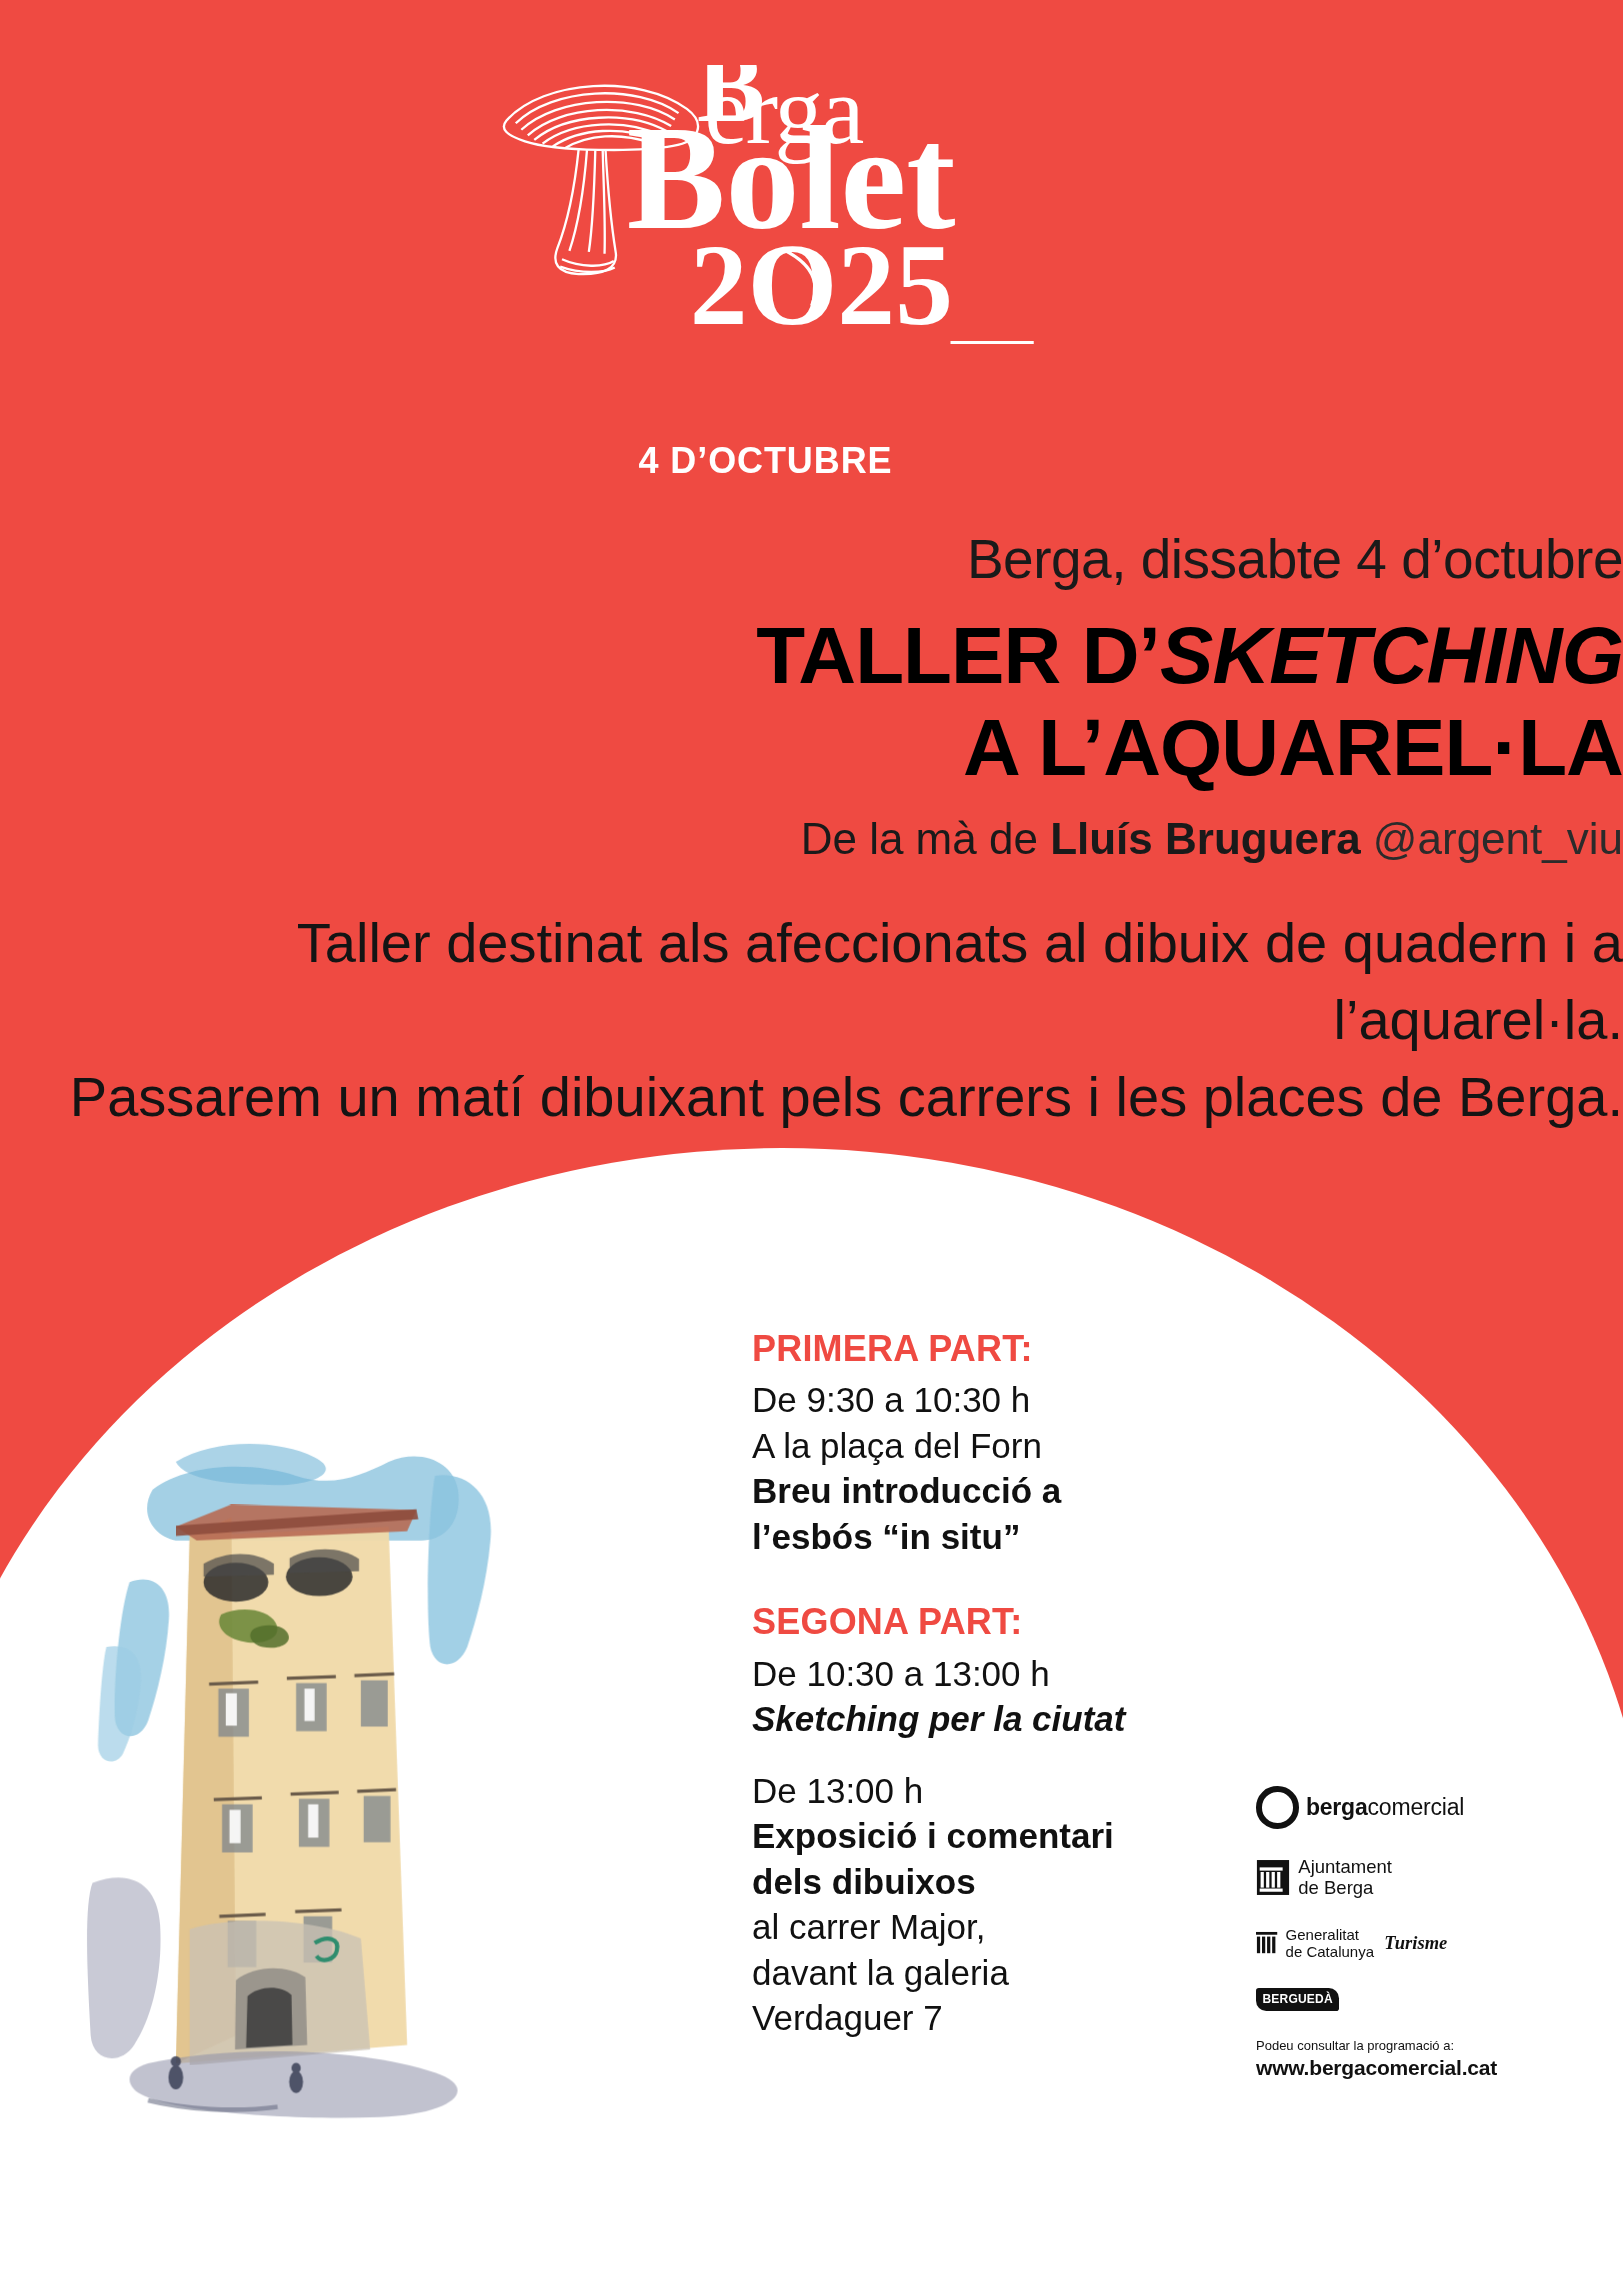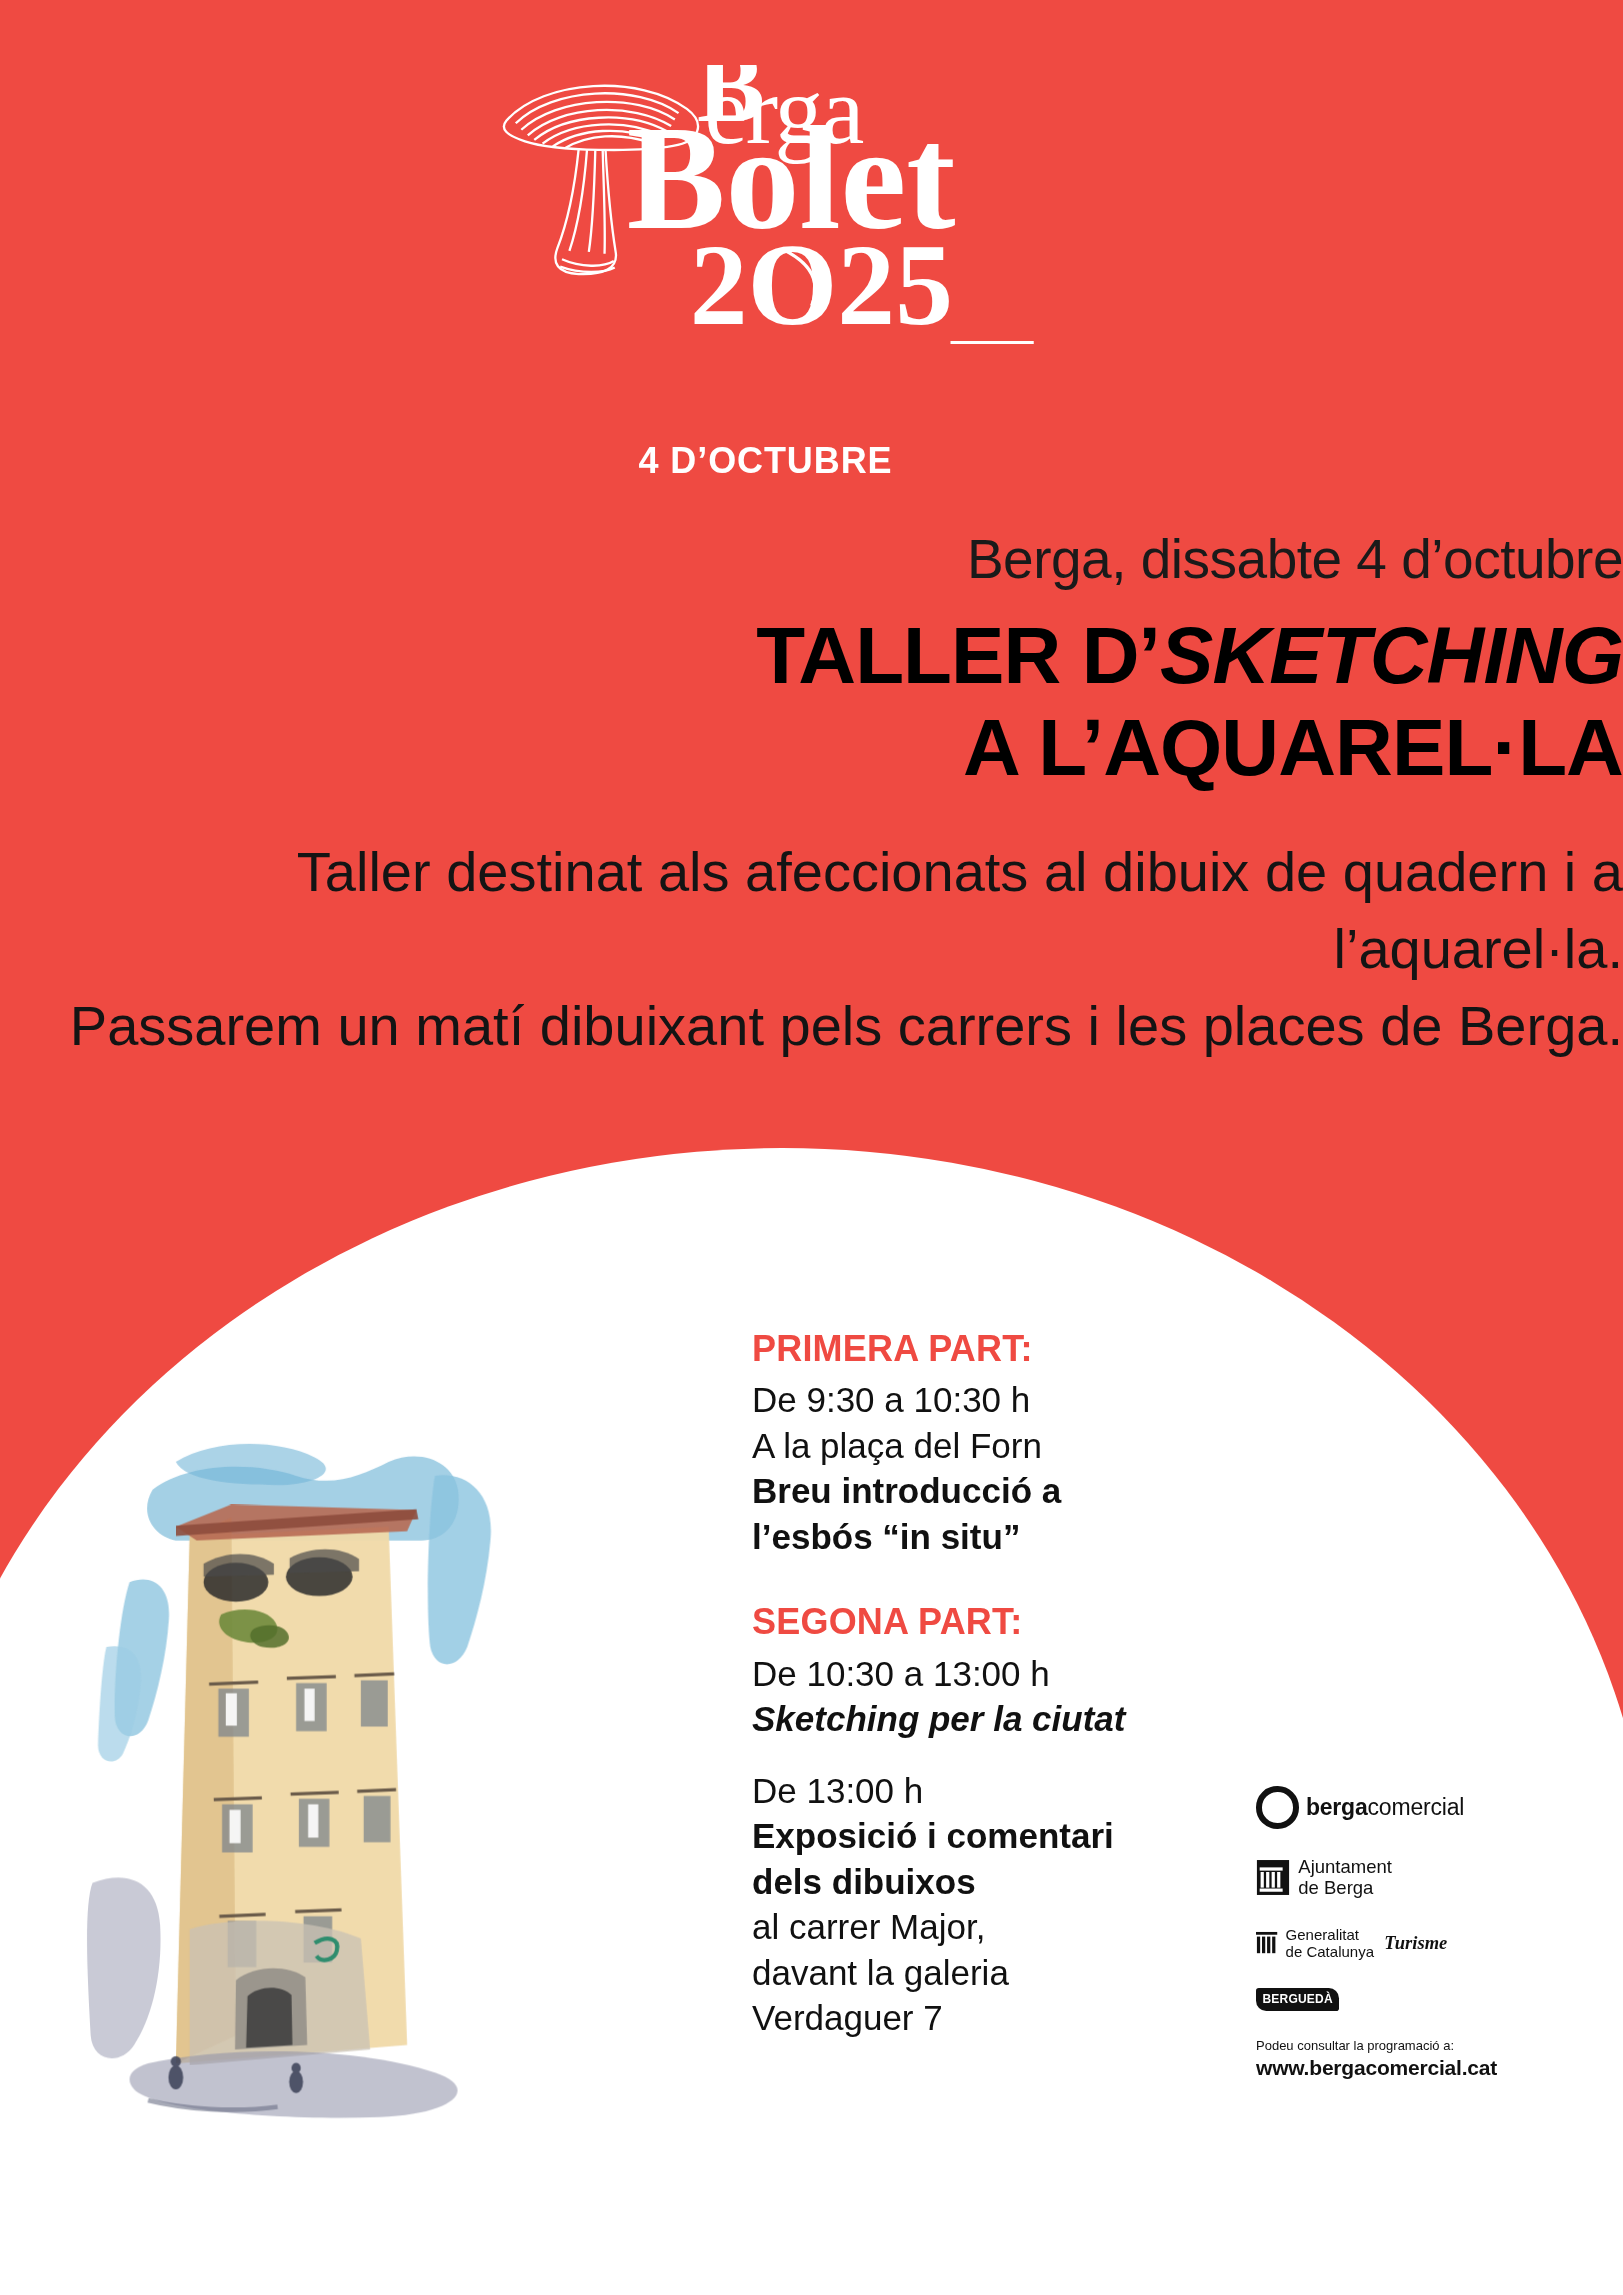--- a/index.html
+++ b/index.html
@@ -242,20 +242,21 @@
         </g>
       </svg>
     </div>
     <div class="logo-sub">4 D’OCTUBRE</div>
   </div>
 
   <div class="head-wrap">
     <div class="date-line">Berga, dissabte 4 d’octubre</div>
     <div class="title-1"><span>TALLER D’</span><span class="title-ital">SKETCHING</span></div>
     <div class="title-2">A L’AQUAREL·LA</div>
+    <div class="byline"><span>De la mà de </span><b>Lluís Bruguera</b><span class="handle"> @argent_viu</span></div>
     <div class="desc">
       <div>Taller destinat als afeccionats al dibuix de quadern i a l’aquarel·la.</div>
       <div>Passarem un matí dibuixant pels carrers i les places de Berga.</div>
     </div>
   </div>
 
   <div class="arc"></div>
 
   <div class="illus">
     <svg viewBox="0 0 1420 1960" width="657" height="907">

